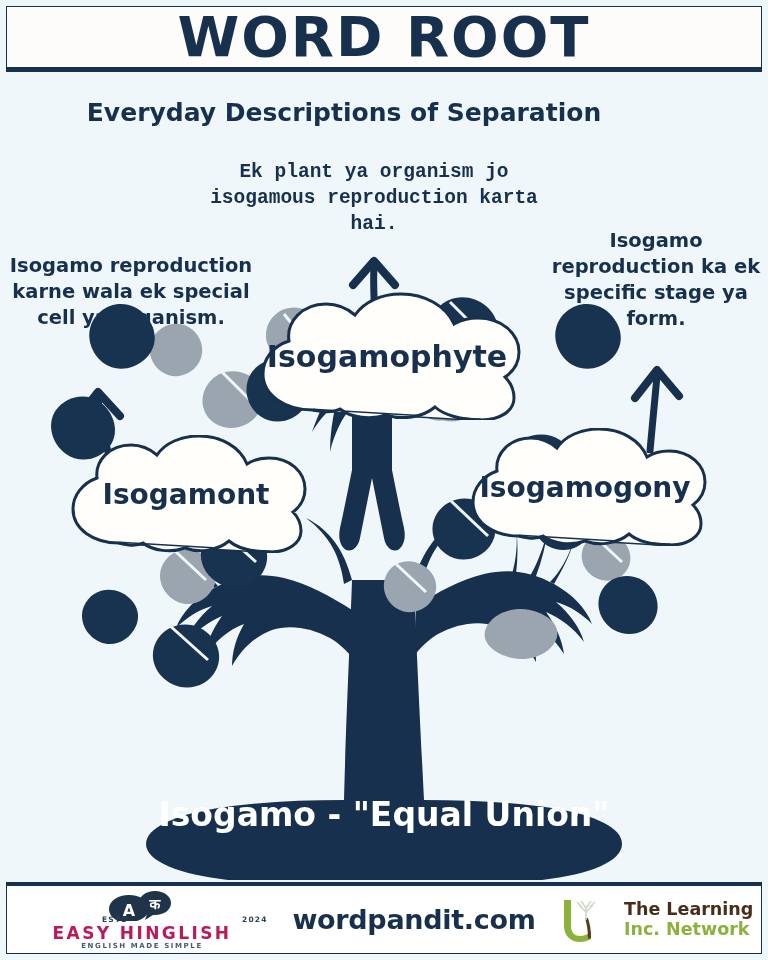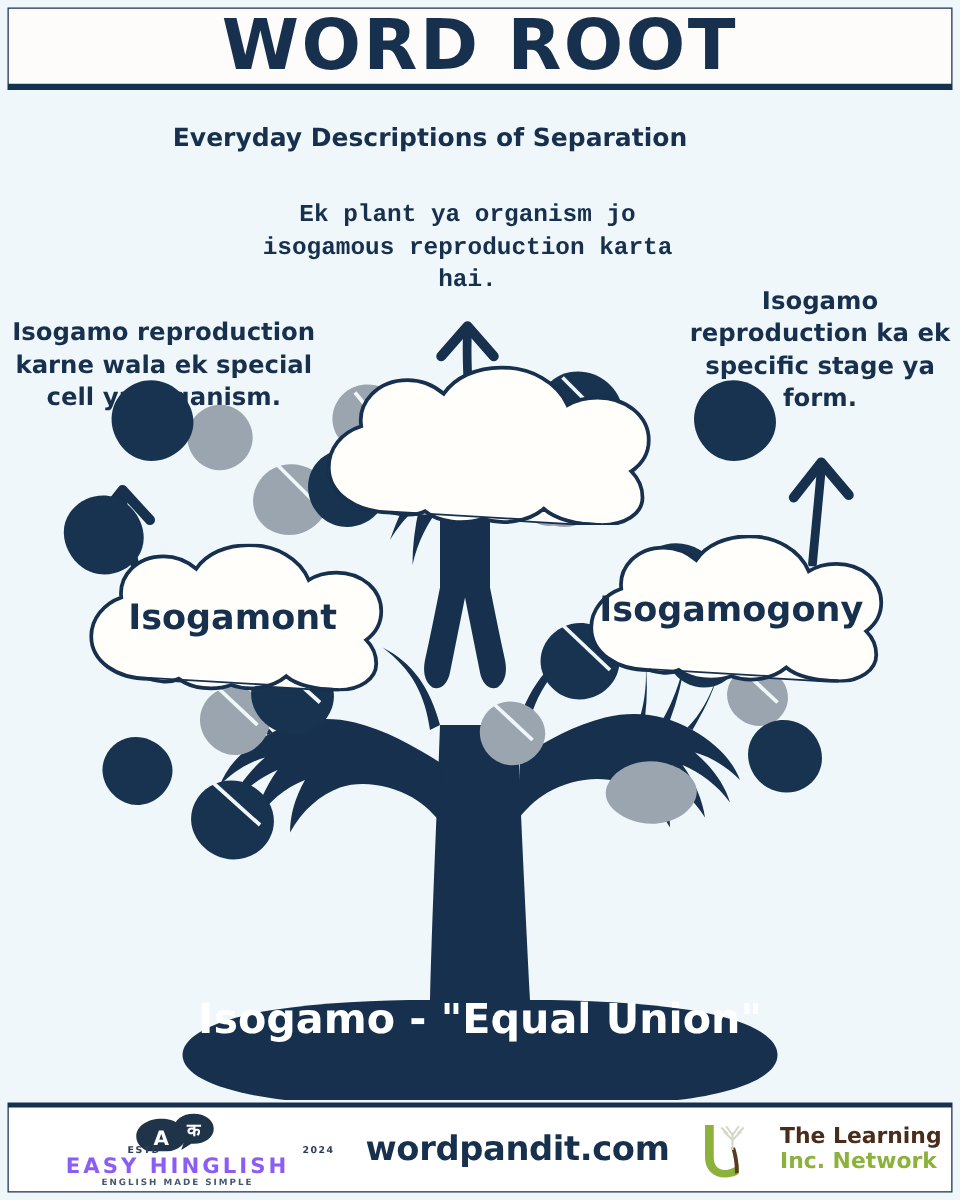--- a/index.html
+++ b/index.html
@@ -45,21 +45,21 @@
     color: #16304e;
     line-height: 1;
   }
 
   .subtitle {
     position: absolute;
     left: 0;
     top: 98px;
     width: 688px;
     text-align: center;
-    font-size: 20px;
+    font-size: 25px;
     font-weight: bold;
     color: #16304e;
   }
 
   
   .caption {
     position: absolute;
     font-size: 19.5px;
     font-weight: bold;
     color: #16304e;
@@ -184,21 +184,21 @@
   .eh-estd { left: 20px; }
   .eh-year { left: 160px; }
   .eh-name {
     position: absolute;
     top: 34px;
     left: 0;
     width: 210px;
     text-align: center;
     font-size: 17px;
     letter-spacing: 2.4px;
-    color: #8b5cf6;
+    color: #be185d;
     font-weight: bold;
   }
   .eh-tag {
     position: absolute;
     top: 53px;
     left: 0;
     width: 210px;
     text-align: center;
     font-size: 7px;
     letter-spacing: 1.6px;
@@ -378,20 +378,21 @@
     <svg width="288" height="128" viewBox="0 0 288 128">
       <path d="M70 118 C42 118 20 103 20 82 C20 67 30 54 46 49
                C43 30 59 12 83 12 C94 12 104 16 112 23
                C121 10 138 2 158 2 C182 2 203 14 211 32
                C218 28 226 26 235 26 C258 26 276 41 276 60
                C276 70 271 79 262 85 C268 91 271 98 271 106
                C271 119 257 128 238 128 L70 118 Z" fill="#fffefb" stroke="#16304e" stroke-width="3"></path>
       <path d="M238 128 C218 128 201 123 192 115 C179 126 159 128 143 123
                C128 128 108 126 97 117 C89 121 79 120 70 118" fill="#fffefb" stroke="#16304e" stroke-width="3"></path>
     </svg>
+    <div class="cloud-label">Isogamophyte</div>
   </div>
 
   <div class="cloud cloud-gony">
     <svg width="260" height="118" viewBox="0 0 260 118">
       <path d="M64 108 C38 108 18 94 18 74 C18 60 28 48 42 43
                C40 26 54 10 76 10 C86 10 95 14 102 20
                C110 8 126 1 144 1 C166 1 185 12 192 29
                C198 25 206 23 214 23 C235 23 250 37 250 54
                C250 63 246 71 238 77 C243 82 246 89 246 96
                C246 108 233 117 216 117 L64 108 Z" fill="#fffefb" stroke="#16304e" stroke-width="3"></path>

